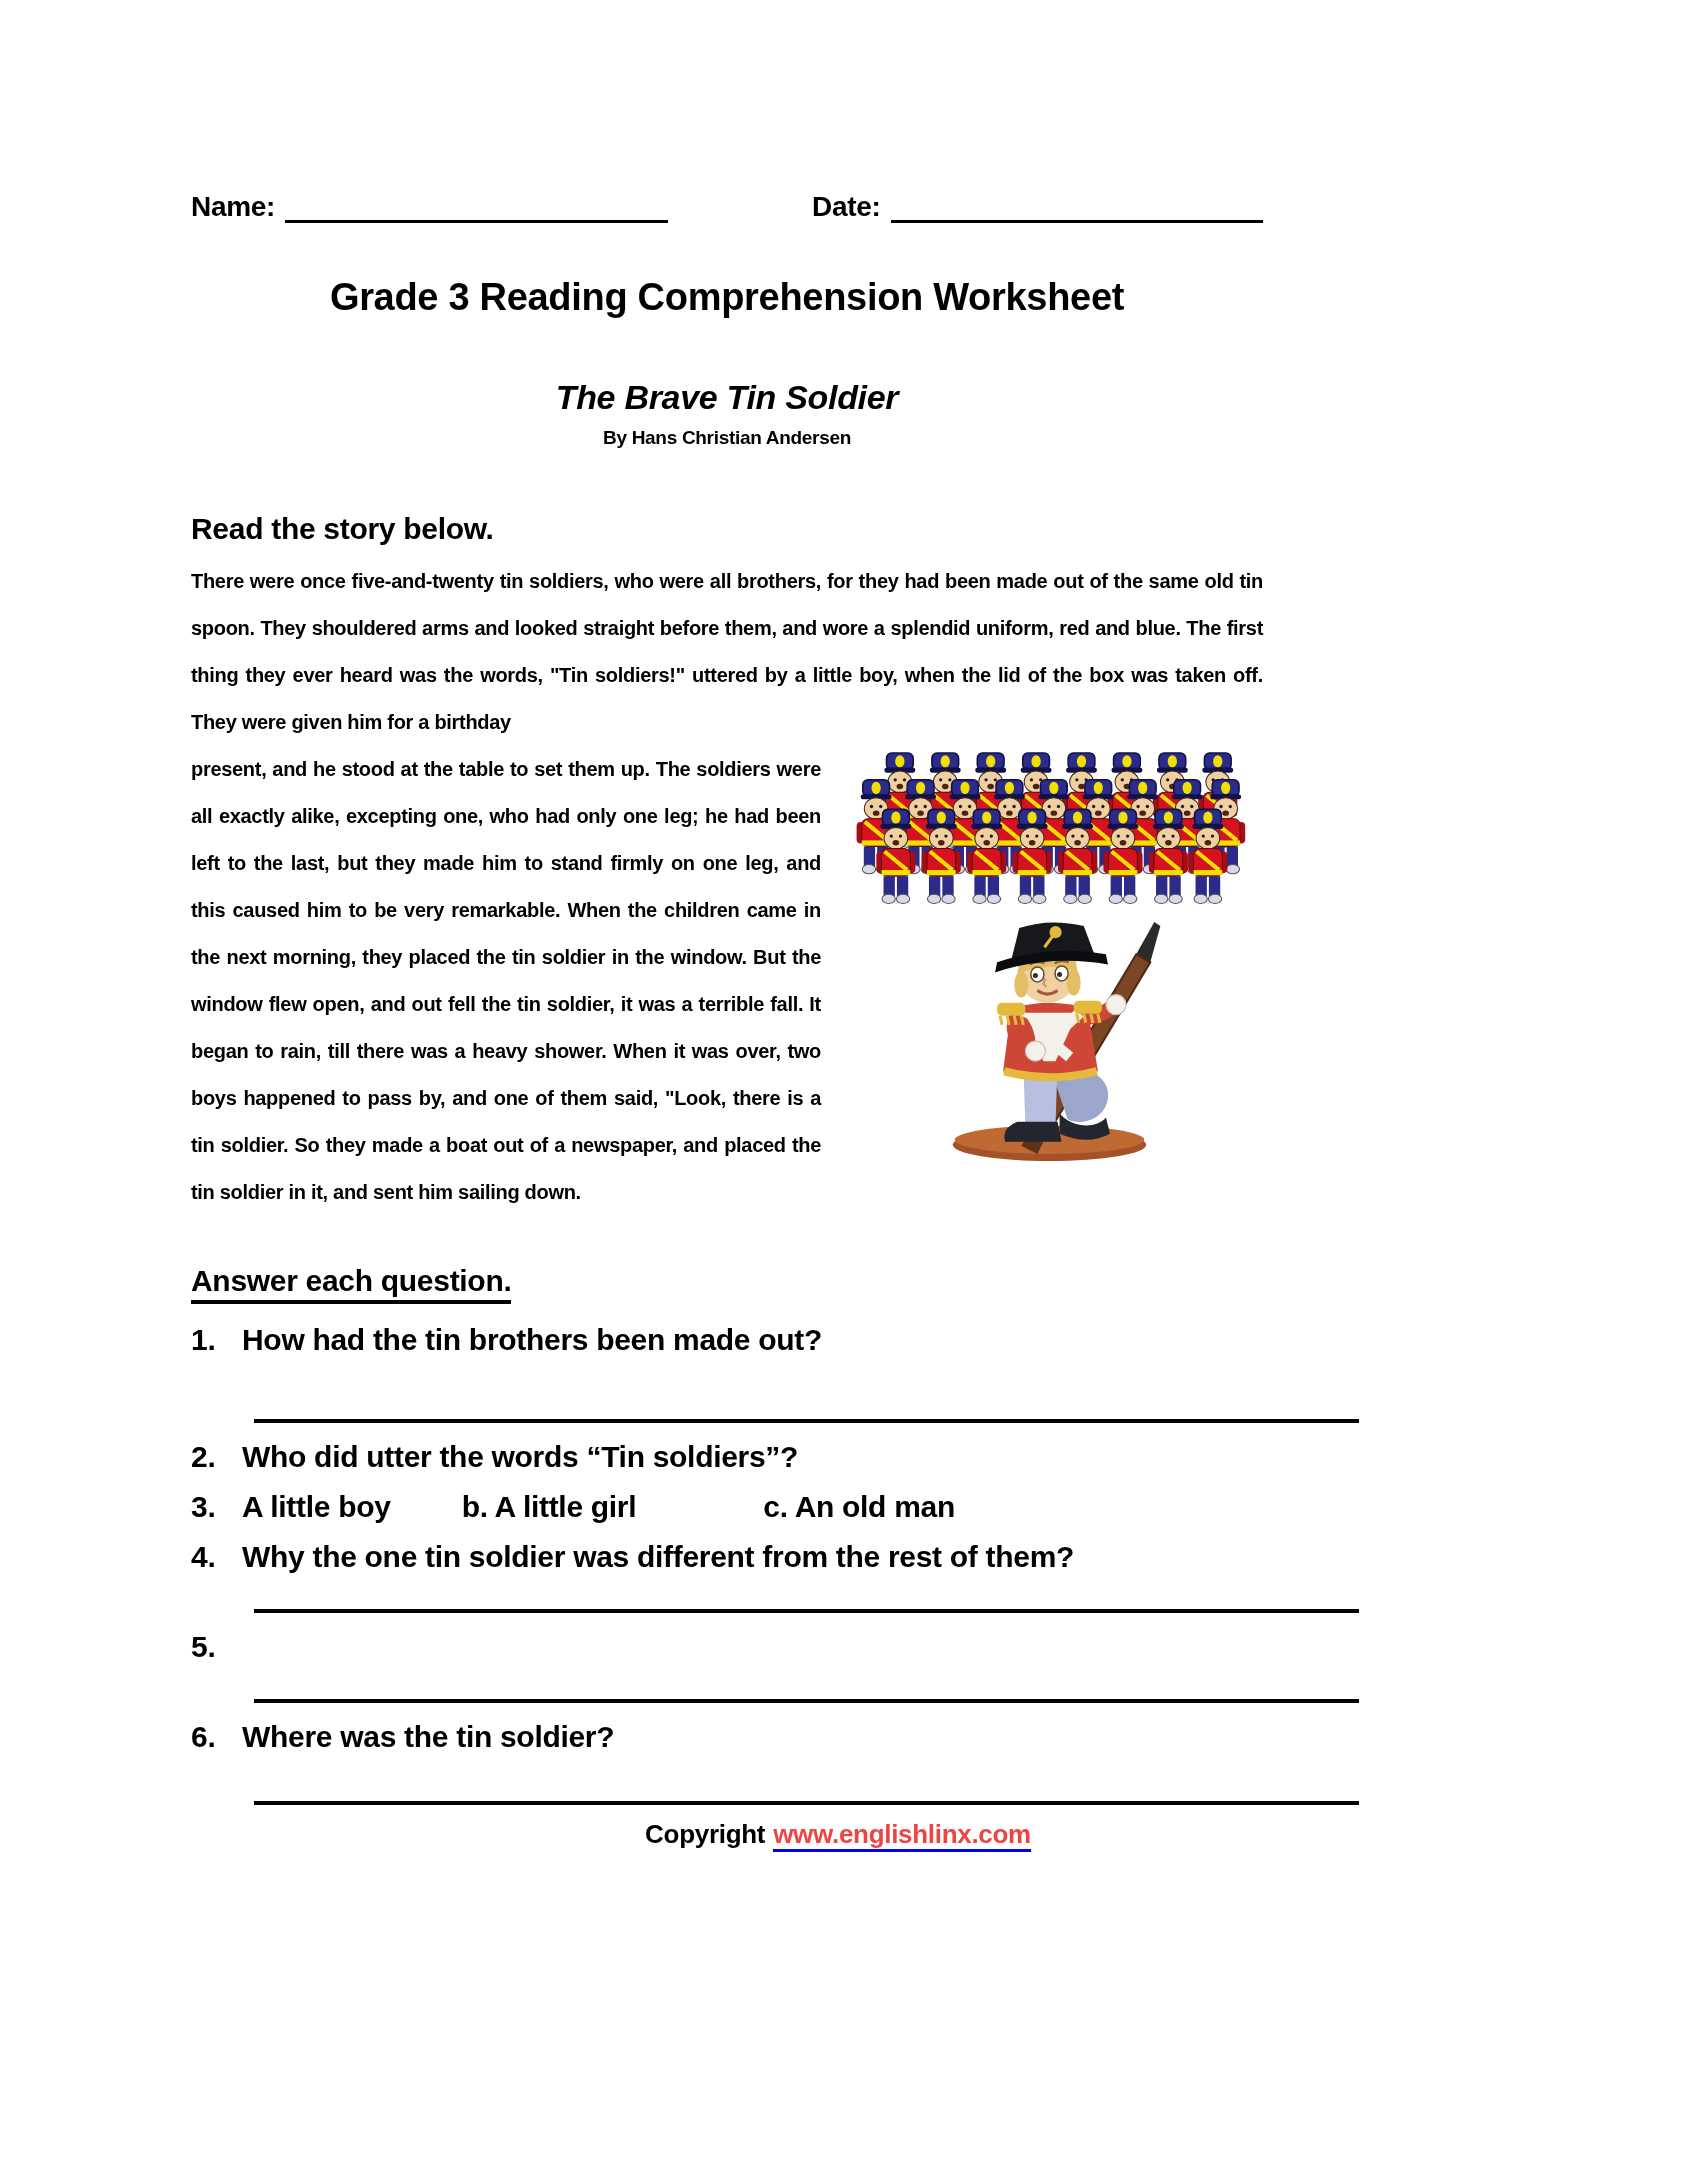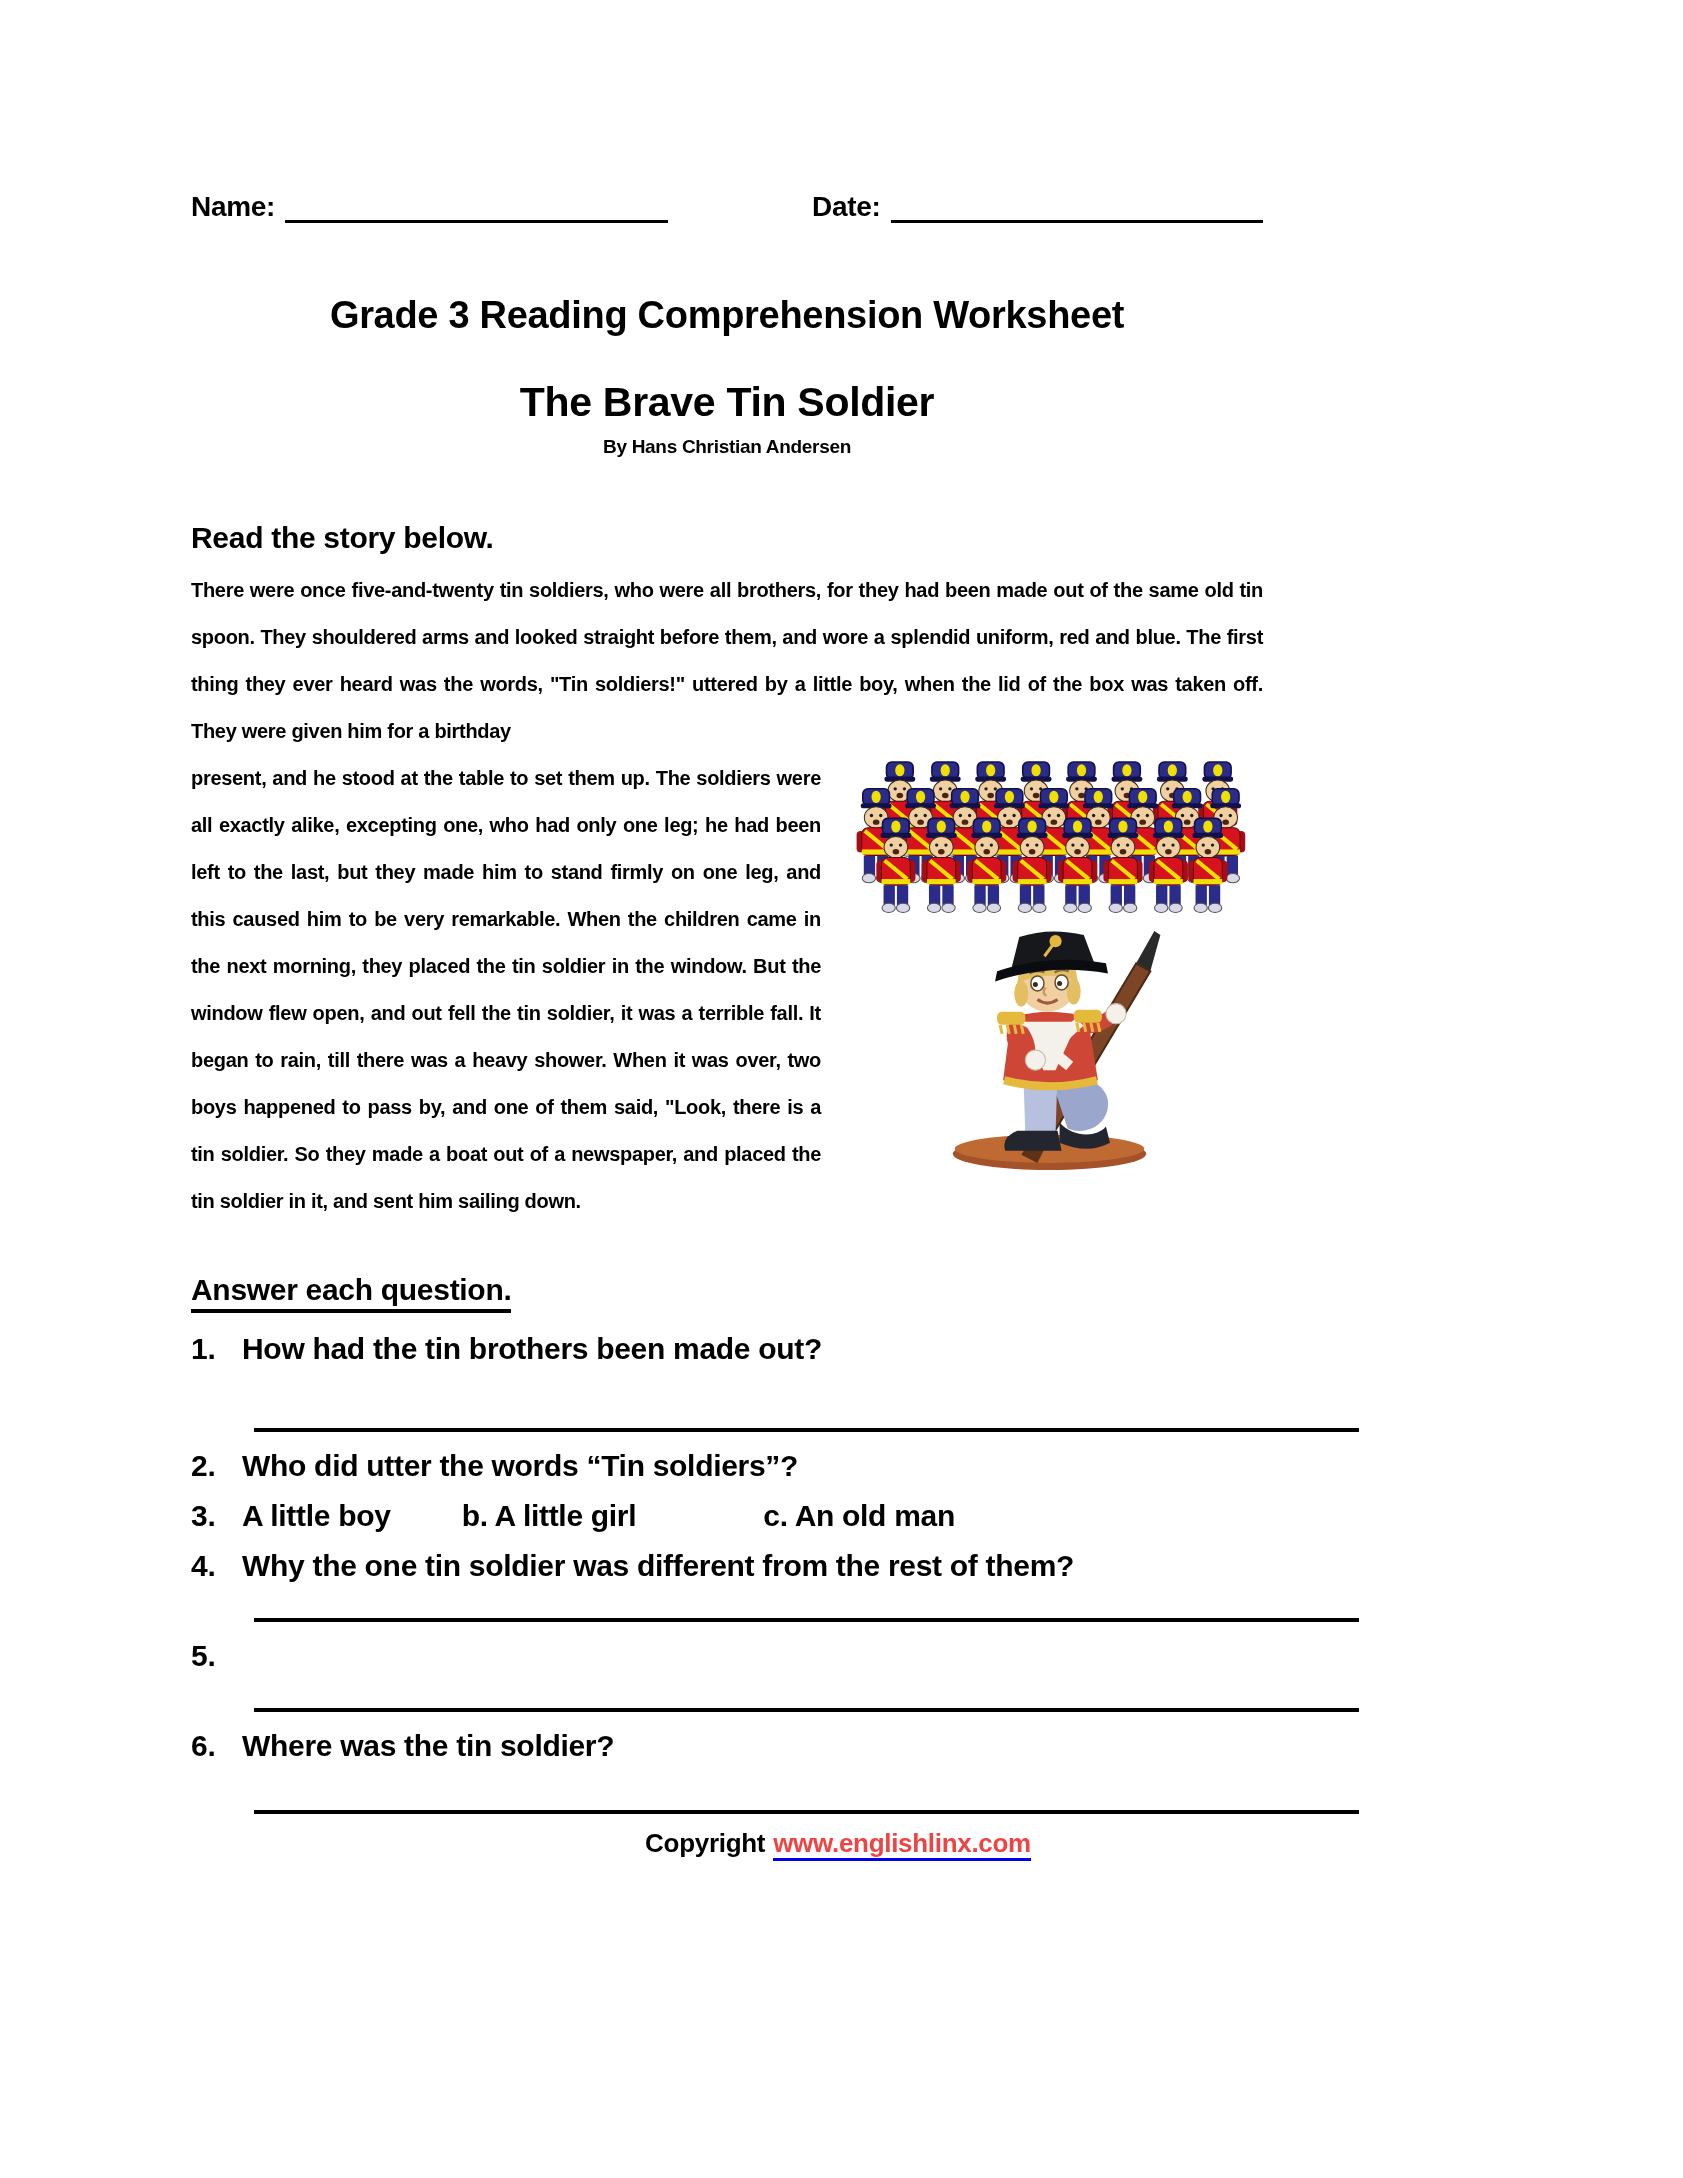--- a/index.html
+++ b/index.html
@@ -9,22 +9,22 @@
     box-sizing:border-box;overflow:hidden;
   }
   .content{box-sizing:border-box;padding:190px 208px 0 191px;letter-spacing:-0.3px;}
 
   
   .header-row{display:flex;justify-content:space-between;font-size:28px;align-items:flex-end;}
   .name-field{display:flex;width:477px;align-items:flex-end;}
   .date-field{display:flex;width:451px;align-items:flex-end;}
   .blank-line{flex:1;border-bottom:3px solid #000;height:30px;margin-left:10px;}
 
-  .main-title{text-align:center;font-size:38px;margin-top:71px;}
-  .story-title{text-align:center;font-size:41px;margin-top:42px;}
+  .main-title{text-align:center;font-size:38px;margin-top:53px;}
+  .story-title{text-align:center;font-size:34px;margin-top:59px;font-style:italic;}
   .byline{text-align:center;font-size:19px;margin-top:10px;}
 
   .read-instr{font-size:30px;margin-top:63px;}
 
   .story{font-size:20px;line-height:47px;text-align:justify;margin-top:12px;}
   .story p{margin:0;}
   .illustration-float{float:right;width:428px;margin:4px 0 6px 14px;}
   .illustration-float svg{display:block;}
   .single-soldier{margin:10px auto 0;}
 

